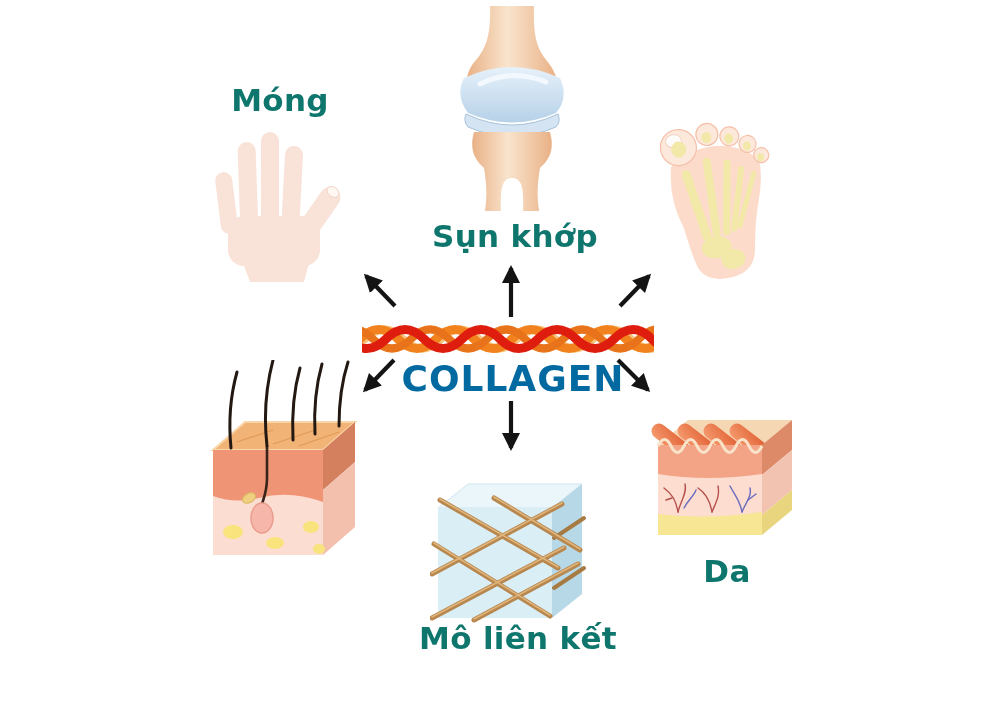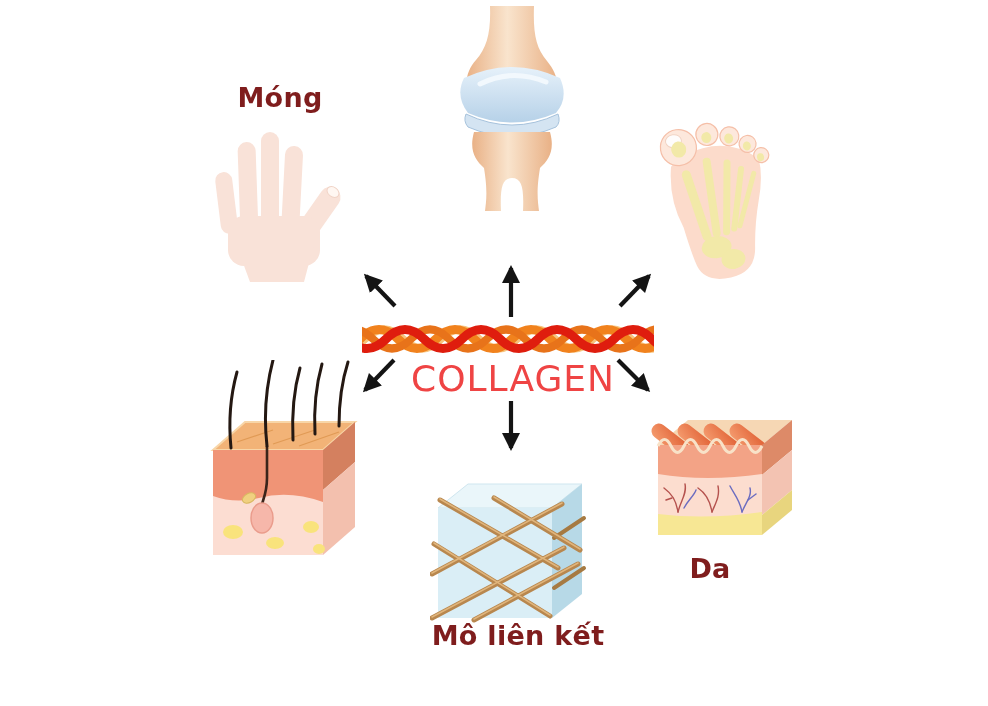--- a/index.html
+++ b/index.html
@@ -1,21 +1,21 @@
 <!DOCTYPE html>
 <html><head>
 <meta charset="utf-8">
 <style>
   html,body{margin:0;padding:0;background:#fff;}
   #stage{position:relative;width:988px;height:706px;background:#ffffff;overflow:hidden;
          font-family:"DejaVu Sans","Liberation Sans",sans-serif;}
   .abs{position:absolute;}
-  .label{position:absolute;color:#7f1d1d;font-weight:bold;font-size:27px;
+  .label{position:absolute;color:#0f766e;font-weight:bold;font-size:31px;
          text-align:center;letter-spacing:.3px;white-space:nowrap;}
-  .collagen-word{position:absolute;color:#ef4444;font-weight:normal;font-size:36px;
+  .collagen-word{position:absolute;color:#0369a1;font-weight:bold;font-size:36px;
          letter-spacing:1px;text-align:center;}
   svg{display:block;}
 </style>
 </head>
 <body>
 
 <div id="stage">
 
   <svg class="abs" style="left:0;top:0;" width="988" height="706" viewBox="0 0 988 706">
     <defs>
@@ -199,18 +199,19 @@
       <g stroke="#6b6cc0">
         <path d="M34,118 C38,110 44,106 46,100"></path>
         <path d="M92,122 C90,110 84,104 80,96"></path>
         <path d="M92,122 C96,112 102,106 100,98"></path>
         <path d="M98,110 L106,104"></path>
       </g>
     </g>
   </svg>
 
   <div class="label" style="left:205px;top:82px;width:150px;">Móng</div>
+  <div class="label" style="left:415px;top:218px;width:200px;">Sụn khớp</div>
   <div class="label" style="left:393px;top:620px;width:250px;">Mô liên kết</div>
-  <div class="label" style="left:635px;top:553px;width:150px;">Da</div>
+  <div class="label" style="left:652px;top:553px;width:150px;">Da</div>
 
   <div class="collagen-word" style="left:363px;top:358px;width:300px;">COLLAGEN</div>
 
 </div>
 
 </body></html>

